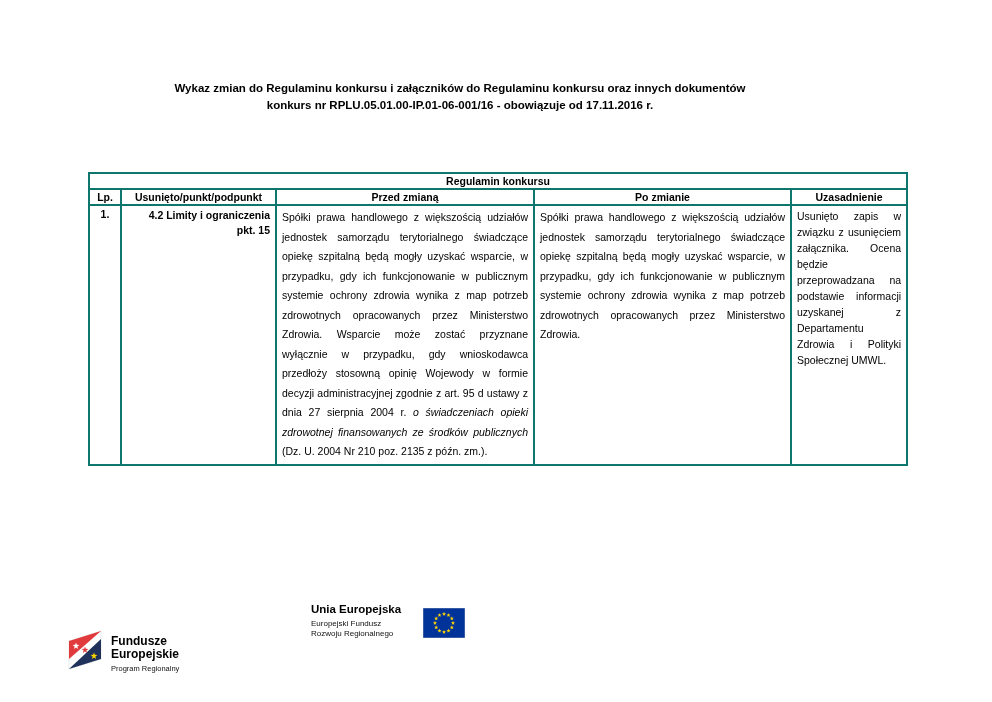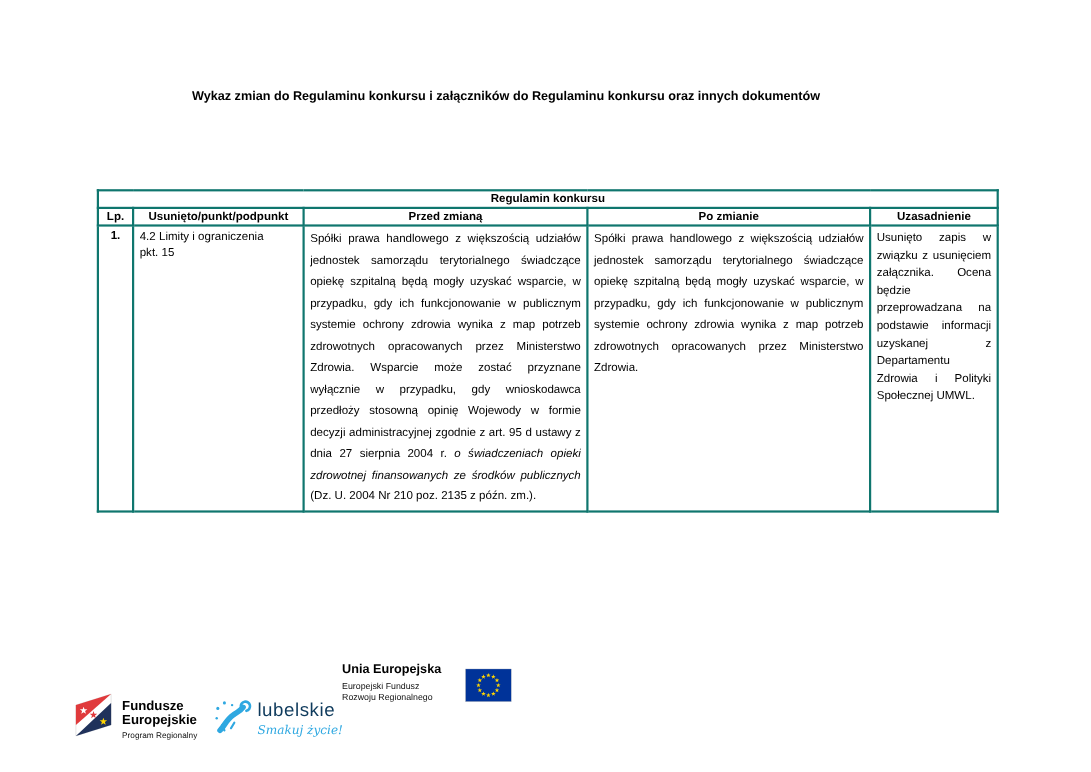--- a/index.html
+++ b/index.html
@@ -15,21 +15,21 @@
   
   .changes-table{
     position:absolute;left:88px;top:172px;width:818px;
     border-collapse:collapse;table-layout:fixed;
   }
   .changes-table th,.changes-table td{
     border:2px solid #0f766e;font-size:10.5px;padding:2px 5px;vertical-align:top;
   }
   .changes-table th{font-weight:bold;text-align:center;padding:1px 3px;}
   .cell-lp{text-align:center;font-weight:bold;}
-  .cell-section{text-align:left;font-weight:normal;line-height:15px;padding-top:3px;}
+  .cell-section{text-align:right;font-weight:bold;line-height:15px;padding-top:3px;}
   .cell-before,.cell-after{
     text-align:justify;line-height:19.5px;padding:2px 7px 4px 7px;
   }
   .cell-just{
     text-align:justify;line-height:16px;padding:2px 5px;
   }
   .italic{font-style:italic;}
   
   .footer-logo{position:absolute;display:flex;align-items:flex-end;}
   .fe-logo{left:66px;top:629px;}
@@ -47,20 +47,21 @@
   .eu-line2{margin-top:3px;}
   .eu-flag{margin-left:22px;}
 </style>
 </head>
 <body>
 
 <div class="page">
 
   <div class="doc-title">
     <div>Wykaz zmian do Regulaminu konkursu i załączników do Regulaminu konkursu oraz innych dokumentów</div>
+    <div>konkurs  nr RPLU.05.01.00-IP.01-06-001/16 - obowiązuje od 17.11.2016 r.</div>
   </div>
 
   <table class="changes-table">
     <colgroup>
       <col style="width:32px">
         <col style="width:155px">
         <col style="width:258px">
         <col style="width:257px">
         <col style="width:116px">
     </colgroup>
@@ -102,35 +103,20 @@
       <use href="#star" fill="#E03A3C" transform="translate(19,21) scale(1.8)"></use>
       <use href="#star" fill="#FFD500" transform="translate(28,27) scale(1.8)"></use>
     </svg>
     <div class="fe-text">
       <div class="fe-line1">Fundusze</div>
       <div class="fe-line2">Europejskie</div>
       <div class="fe-line3">Program Regionalny</div>
     </div>
   </div>
 
-  <div class="footer-logo lub-logo">
-    <svg width="36" height="36" viewBox="0 0 36 36">
-      <path d="M7,30 C11,26 13,20 19,16 C23,13 26,12 28,9" fill="none" stroke="#2FA8E1" stroke-width="5" stroke-linecap="round"></path>
-      <path d="M26,9 a4.2,4.2 0 1 1 5,3.2" fill="none" stroke="#2FA8E1" stroke-width="2.4" stroke-linecap="round"></path>
-      <path d="M11,30 l-2,-5 M17,28 l3,-5" stroke="#2FA8E1" stroke-width="2" stroke-linecap="round"></path>
-      <circle cx="5" cy="10" r="1.4" fill="#2FA8E1"></circle>
-      <circle cx="11" cy="5" r="1.4" fill="#2FA8E1"></circle>
-      <circle cx="18" cy="7" r="1.1" fill="#2FA8E1"></circle>
-      <circle cx="4" cy="19" r="1.1" fill="#2FA8E1"></circle>
-    </svg>
-    <div class="lub-text">
-      <div class="lub-name">lubelskie</div>
-      <div class="lub-tagline">Smakuj życie!</div>
-    </div>
-  </div>
 
   <div class="footer-logo eu-logo">
     <div class="eu-text">
       <div class="eu-line1">Unia Europejska</div>
       <div class="eu-line2">Europejski Fundusz</div>
       <div class="eu-line3">Rozwoju Regionalnego</div>
     </div>
     <svg class="eu-flag" width="42" height="30" viewBox="0 0 42 30">
       <rect x="0" y="0" width="42" height="30" fill="#003399" stroke="#b9b9b9" stroke-width="0.6"></rect>
       <g fill="#FFD500">

